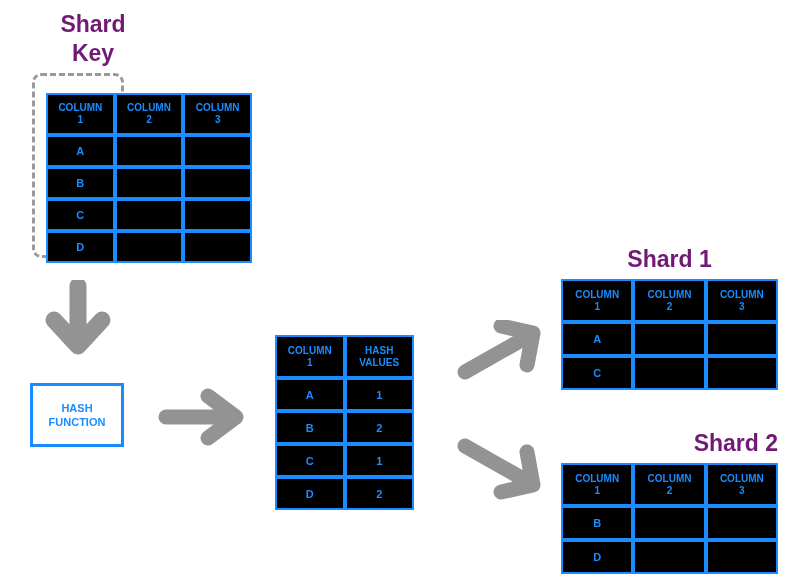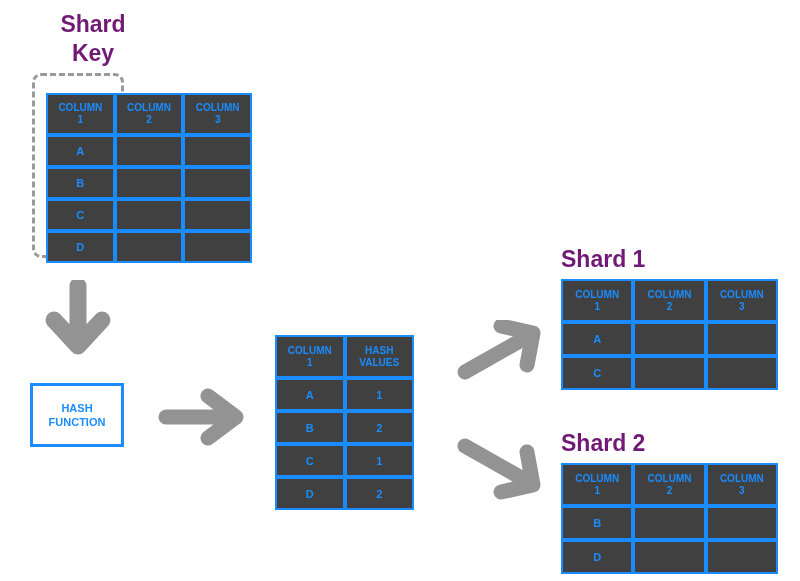--- a/index.html
+++ b/index.html
@@ -33,44 +33,45 @@
   #shard-key-title {
     left: 38px;
     top: 10px;
     width: 110px;
     text-align: center;
   }
   #shard1-title {
     left: 561px;
     top: 245px;
     width: 217px;
+    text-align: center;
   }
   #shard2-title {
     left: 561px;
     top: 429px;
     width: 217px;
-    text-align: left;
+    text-align: right;
   }
   
   .tbl {
     position: absolute;
     border-collapse: separate;
     border-spacing: 0;
     table-layout: fixed;
   }
   .tbl td {
     border: 2px solid #1a8cff;
     color: #1a8cff;
     font-weight: bold;
     text-align: center;
     vertical-align: middle;
     font-size: 10px;
     line-height: 12px;
     padding: 0;
-    background: #404040;
+    background: #000000;
     white-space: pre-line;
   }
   .tbl td.hdr {
     font-size: 10px;
   }
   .tbl td.val {
     font-size: 11px;
   }
 
   

